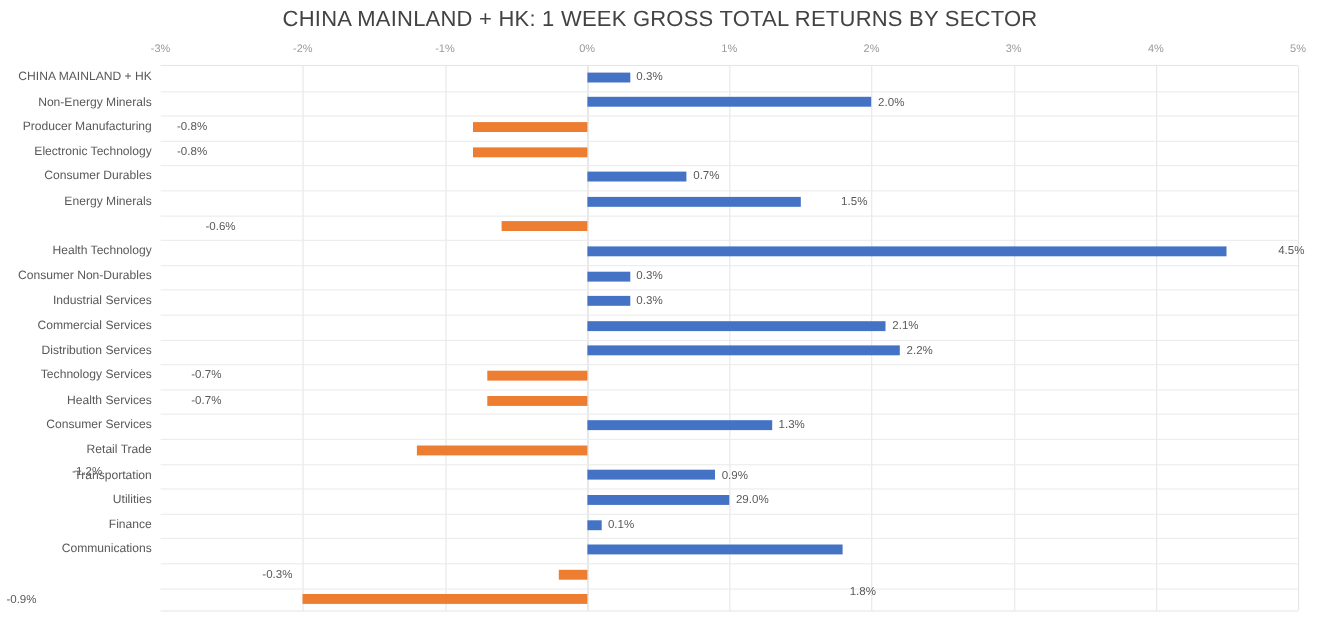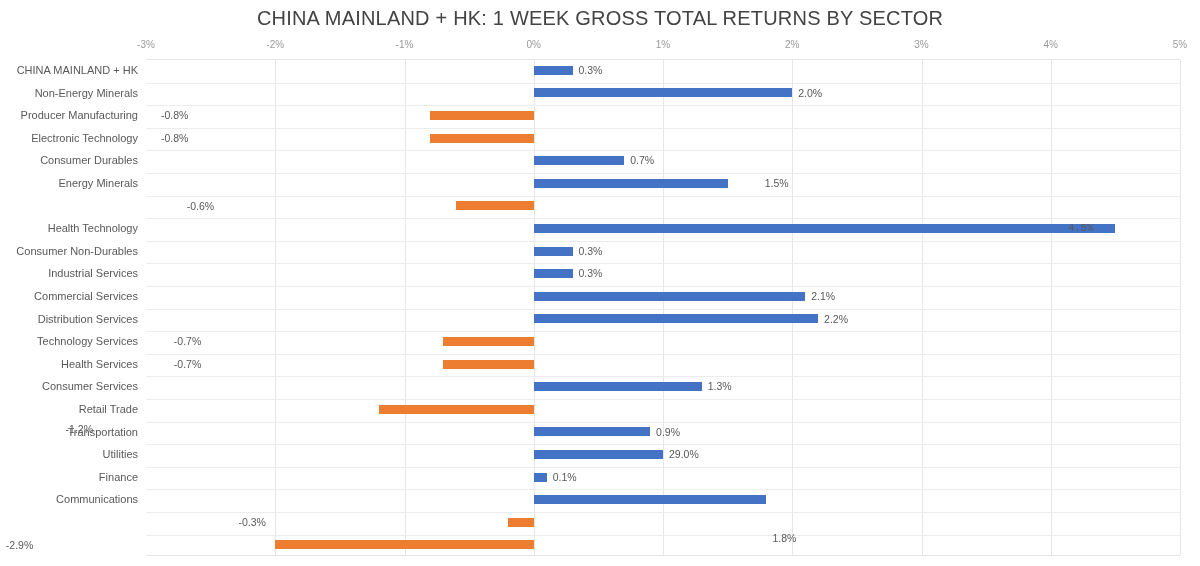--- a/index.html
+++ b/index.html
@@ -199,21 +199,21 @@
         <div class="bar positive" style="left: 533.75px; width: 193.875px;"></div>
         <div class="val-label" style="left: 733.625px; margin-left: 31px;">1.5%</div>
       </div>
       <div class="row" style="top: 194.6px;">
         <div class="bar negative" style="left: 456.2px; width: 77.55px;"></div>
         <div class="val-label" style="right: 749.8px;">-0.6%</div>
       </div>
       <div class="row" style="top: 217.2px; padding-left: 48px;">
         <div class="cat-label">Health Technology</div>
         <div class="bar positive" style="left: 533.75px; width: 581.625px;"></div>
-        <div class="val-label" style="left: 1068px; font-family: Liberation Mono, monospace;">4.5%</div>
+        <div class="val-label" style="left: 1162px;">4.5%</div>
       </div>
       <div class="row" style="top: 239.8px;">
         <div class="cat-label">Consumer Non-Durables</div>
         <div class="bar positive" style="left: 533.75px; width: 38.775px;"></div>
         <div class="val-label" style="left: 578.525px;">0.3%</div>
       </div>
       <div class="row" style="top: 262.4px;">
         <div class="cat-label">Industrial Services</div>
         <div class="bar positive" style="left: 533.75px; width: 38.775px;"></div>
         <div class="val-label" style="left: 578.525px;">0.3%</div>
@@ -267,17 +267,17 @@
         <div class="cat-label">Communications</div>
         <div class="bar positive" style="left: 533.75px; width: 232.65px;"></div>
         <div class="val-label" style="left: 772.4px; margin-top: 39px;">1.8%</div>
       </div>
       <div class="row" style="top: 511px;">
         <div class="bar negative" style="left: 507.9px; width: 25.85px;"></div>
         <div class="val-label" style="right: 698.1px;">-0.3%</div>
       </div>
       <div class="row" style="top: 533.6px;">
         <div class="bar negative" style="left: 275.25px; width: 258.5px;"></div>
-        <div class="val-label" style="right: 930.75px;">-2.9%</div>
+        <div class="val-label" style="right: 930.75px;">-0.9%</div>
       </div>
     </div>
 
 </div>
 
 </body></html>

